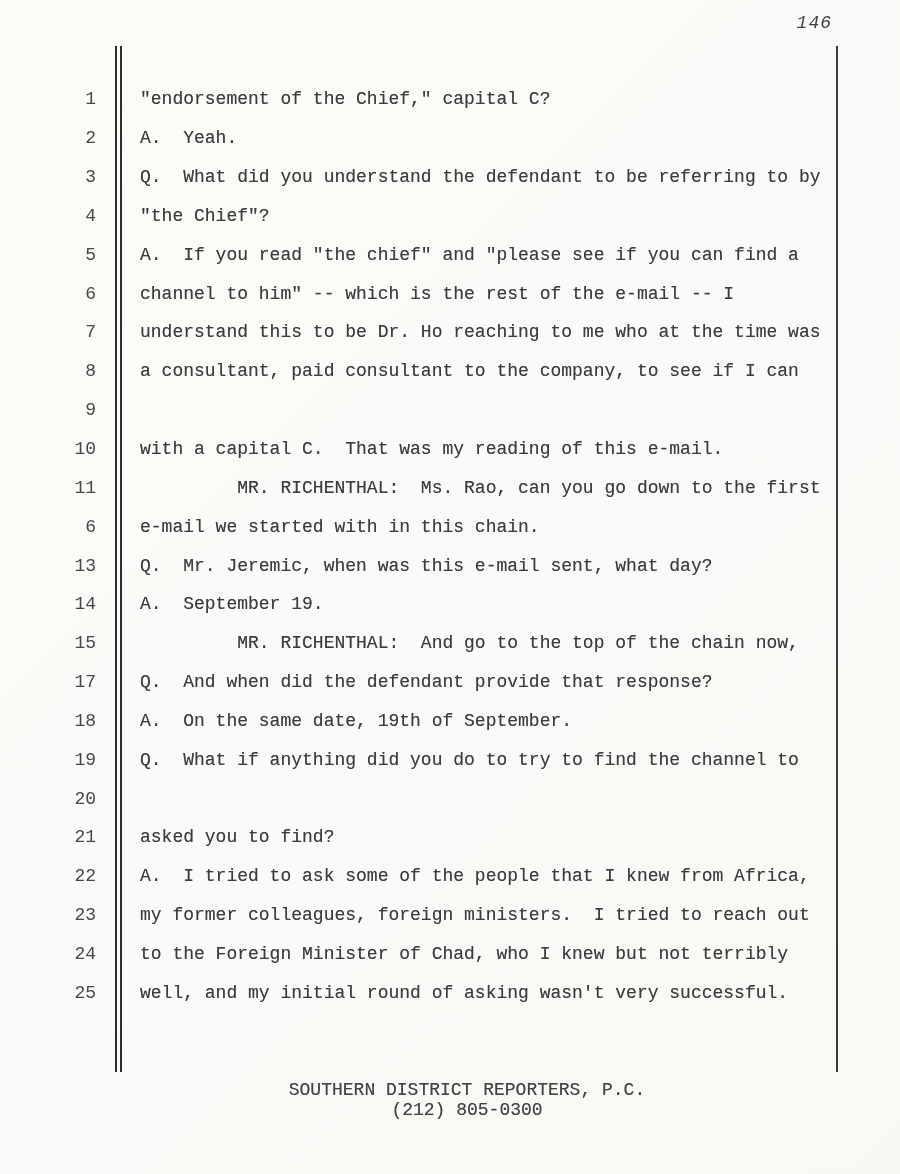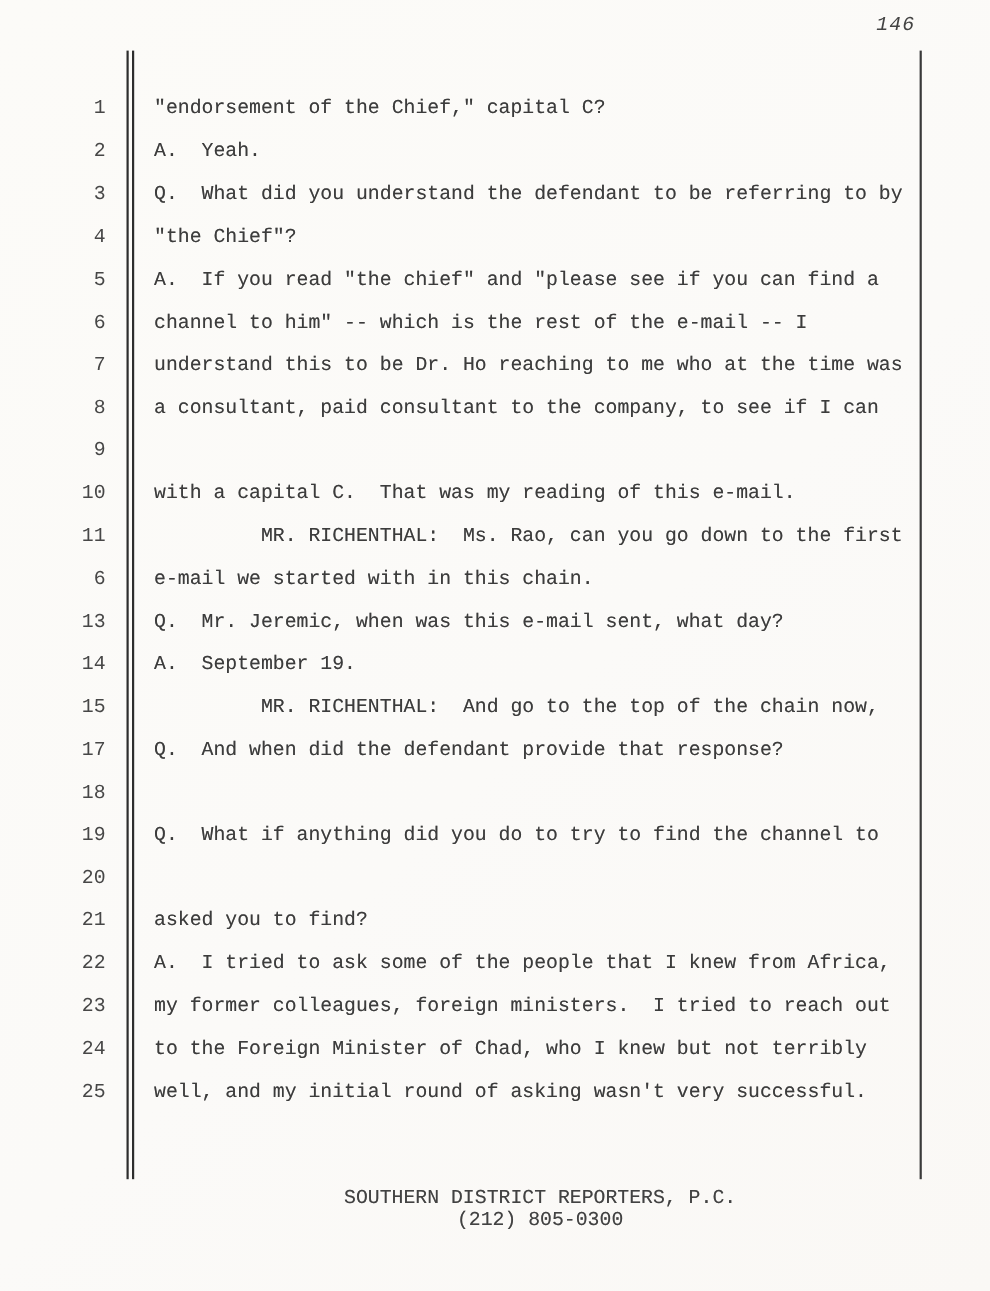--- a/index.html
+++ b/index.html
@@ -67,21 +67,21 @@
   }
   .line-text {
     margin-left: 44px;
     font-size: 18px;
     white-space: pre;
     color: #3c3c3c;
     text-shadow: 0 0 0.6px rgba(70,70,70,0.55);
   }
   .footer {
     position: absolute;
-    left: 132px;
+    left: 108px;
     width: 718px;
     top: 1081px;
     text-align: center;
     font-size: 18px;
     line-height: 19.5px;
     color: #424242;
     text-shadow: 0 0 0.6px rgba(70,70,70,0.5);
   }
   .footer div { white-space: pre; }
 </style>
@@ -171,20 +171,21 @@
   </div>
 
 
   <div class="row">
     <span class="line-number">17</span>
     <span class="line-text">Q.  And when did the defendant provide that response?</span>
   </div>
 
   <div class="row">
     <span class="line-number">18</span>
+    <span class="line-text">A.  On the same date, 19th of September.</span>
   </div>
 
   <div class="row">
     <span class="line-number">19</span>
     <span class="line-text">Q.  What if anything did you do to try to find the channel to</span>
   </div>
 
   <div class="row">
     <span class="line-number">20</span>
   </div>

